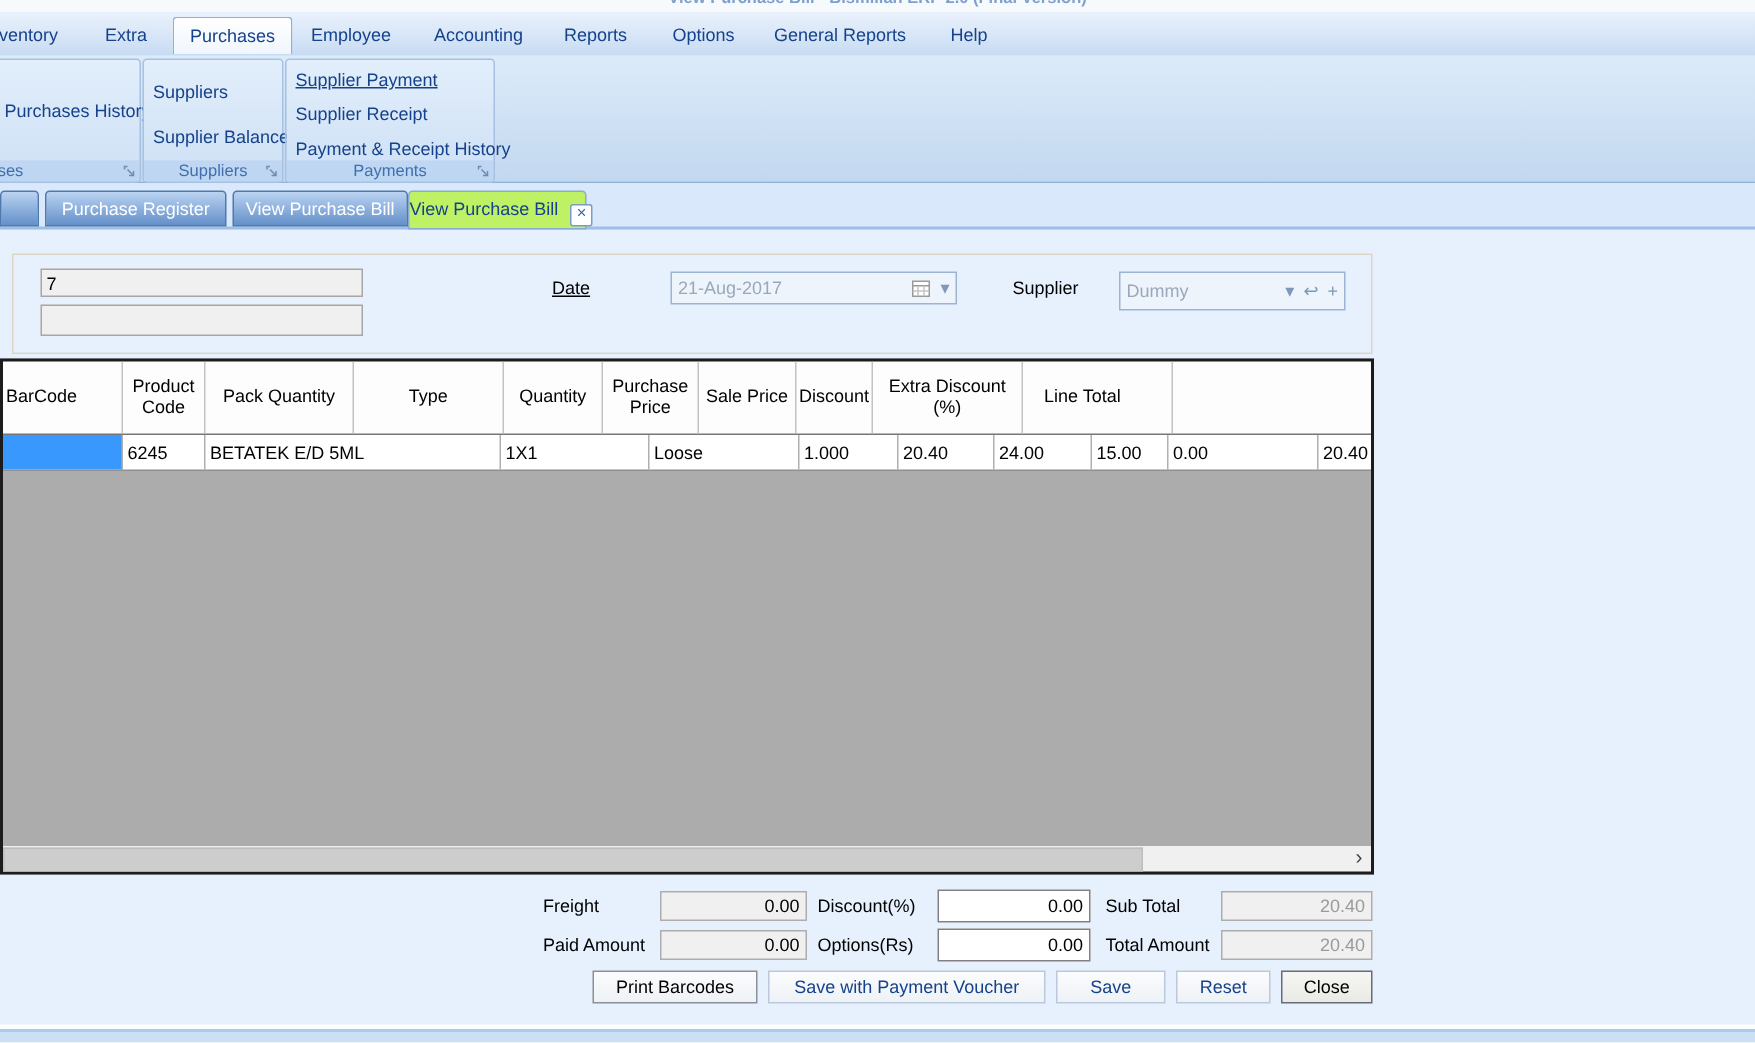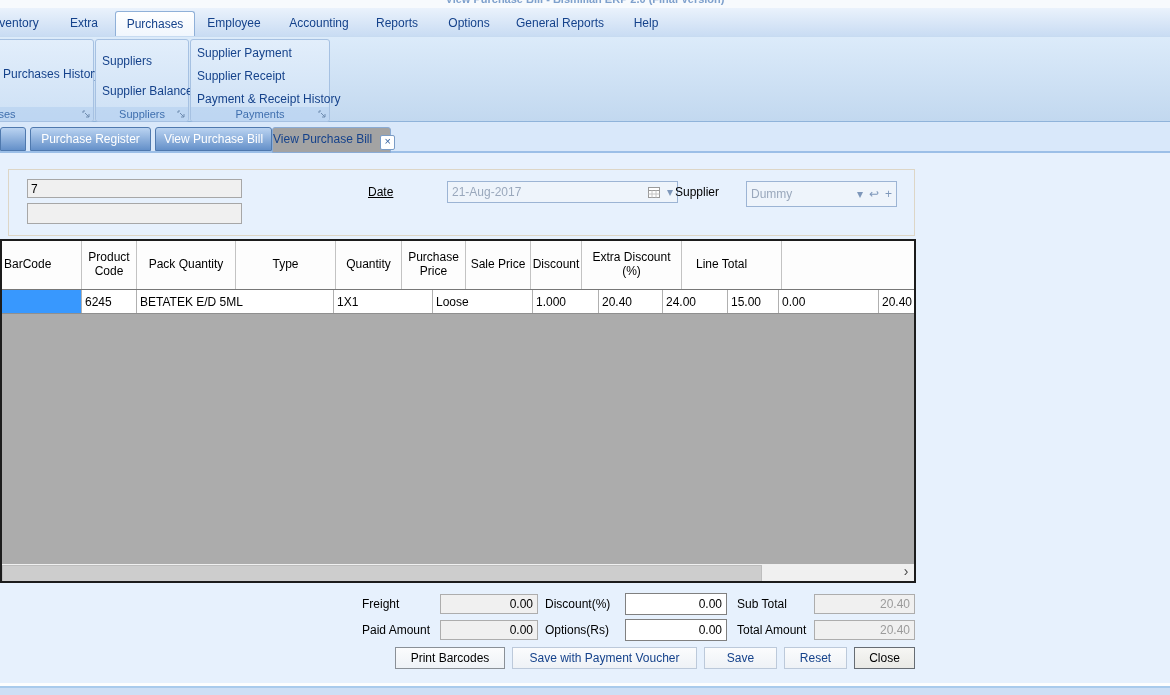--- a/index.html
+++ b/index.html
@@ -32,21 +32,21 @@
                font-size:11px;color:#3f6fae;text-align:center;line-height:14px;}
   .rgroup .launch{position:absolute;right:2px;bottom:2px;}
   .ritem{position:absolute;color:#15428b;white-space:nowrap;cursor:default;}
 
   
   .tabstrip{left:0;top:122px;width:1170px;height:31px;background:#d9e8fa;}
   .stripline{left:0;top:151px;width:1170px;height:2px;background:#9cbfe7;}
   .dtab{position:absolute;top:5px;height:24px;border-radius:3px 3px 0 0;
         border:1px solid #4f79ae;background:linear-gradient(#bad3f1,#6490c9);
         color:#fff;text-align:center;line-height:22px;white-space:nowrap;}
-  .dtab.active{background:#a3a3a3;border-color:#8aabd4;color:#15428b;height:26px;z-index:2;}
+  .dtab.active{background:#bef264;border-color:#8aabd4;color:#15428b;height:26px;z-index:2;}
   .dtab .x{display:inline-block;width:13px;height:13px;line-height:11px;margin-left:8px;
            border:1px solid #7a9cc6;border-radius:2px;background:#fff;color:#3663a0;
            font-size:11px;vertical-align:-2px;text-align:center;cursor:pointer;}
 
   
   .formpanel{left:8px;top:169px;width:907px;height:67px;border:1px solid #ddd6c6;}
   .gfield{background:#f0f0f0;border:1px solid #a7a7a7;font-family:inherit;font-size:12px;
           padding:0 3px;}
   .lbl{position:absolute;color:#000;}
   .combo{border:1px solid #9cb4d4;background:#eef4fb;display:flex;align-items:center;
@@ -129,21 +129,21 @@
       <div class="ftr">
         <span>Suppliers</span>
       </div>
       <svg class="launch" width="9" height="9">
           <path d="M1 3V1h2" fill="none" stroke="#6f8cb0"></path>
           <path d="M3 3l4 4" stroke="#6f8cb0"></path>
           <path d="M7 4v3H4" fill="none" stroke="#6f8cb0"></path>
         </svg>
     </div>
     <div class="rgroup" style="left:190px;width:138px;">
-      <span class="ritem" style="left:6px;top:6px;">Supplier Payment</span>
+      <span class="ritem" style="left:6px;top:6px;text-decoration:underline;">Supplier Payment</span>
       <span class="ritem" style="left:6px;top:29px;">Supplier Receipt</span>
       <span class="ritem" style="left:6px;top:52px;">Payment &amp; Receipt History</span>
       <div class="ftr">
         <span>Payments</span>
       </div>
       <svg class="launch" width="9" height="9">
           <path d="M1 3V1h2" fill="none" stroke="#6f8cb0"></path>
           <path d="M3 3l4 4" stroke="#6f8cb0"></path>
           <path d="M7 4v3H4" fill="none" stroke="#6f8cb0"></path>
         </svg>
@@ -157,21 +157,21 @@
   <div class="abs dtab" style="left:155px;top:127px;width:117px;">View Purchase Bill</div>
   <div class="abs dtab active" style="left:272px;top:127px;width:119px;">
     <span>View Purchase Bill</span><span class="x">×</span>
   </div>
 
   <div class="abs formpanel"></div>
   <input class="abs gfield" style="left: 27px; top: 179px; width: 215px; height: 19px;" readonly="" value="7">
   <input class="abs gfield" style="left: 27px; top: 203px; width: 215px; height: 21px;" readonly="" value="">
 
   <span class="abs lbl" style="left:368px;top:185px;text-decoration:underline;">Date</span>
-  <div class="abs combo dis" style="left:447px;top:181px;width:231px;height:22px;">
+  <div class="abs combo dis" style="left:447px;top:181px;width:191px;height:22px;">
     <span class="txt">21-Aug-2017</span>
     <svg width="14" height="13">
         <rect x="1.5" y="1.5" width="11" height="10" fill="#fff" stroke="#9a9a9a"></rect>
         <line x1="1.5" y1="4.5" x2="12.5" y2="4.5" stroke="#9a9a9a"></line>
         <line x1="5" y1="4.5" x2="5" y2="11.5" stroke="#c4c4c4"></line>
         <line x1="9" y1="4.5" x2="9" y2="11.5" stroke="#c4c4c4"></line>
         <line x1="1.5" y1="8" x2="12.5" y2="8" stroke="#c4c4c4"></line>
       </svg>
     <span class="ic">▾</span>
   </div>

